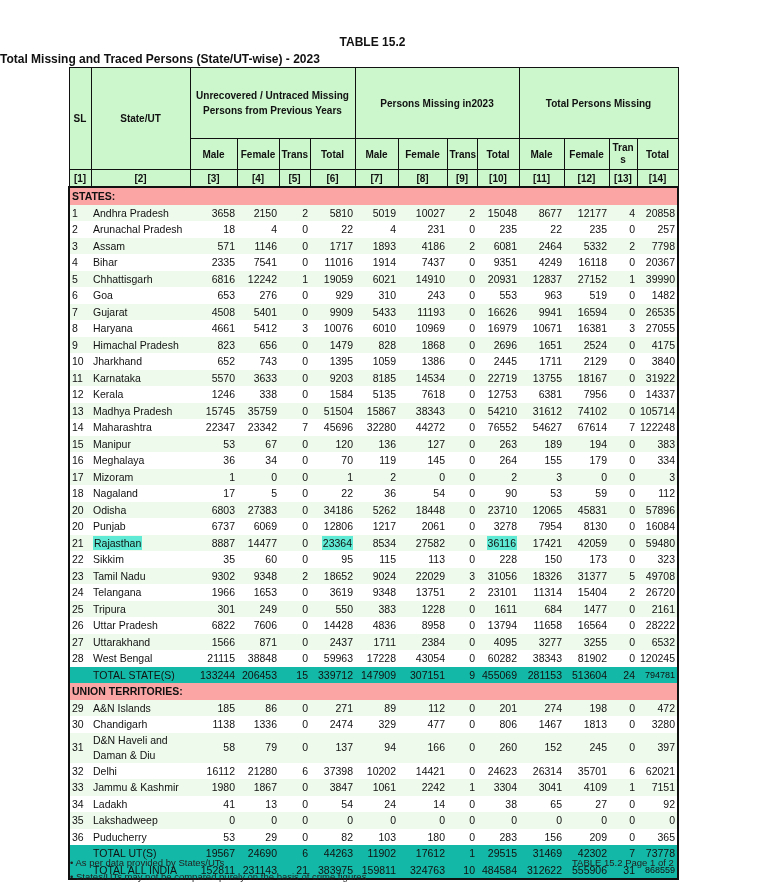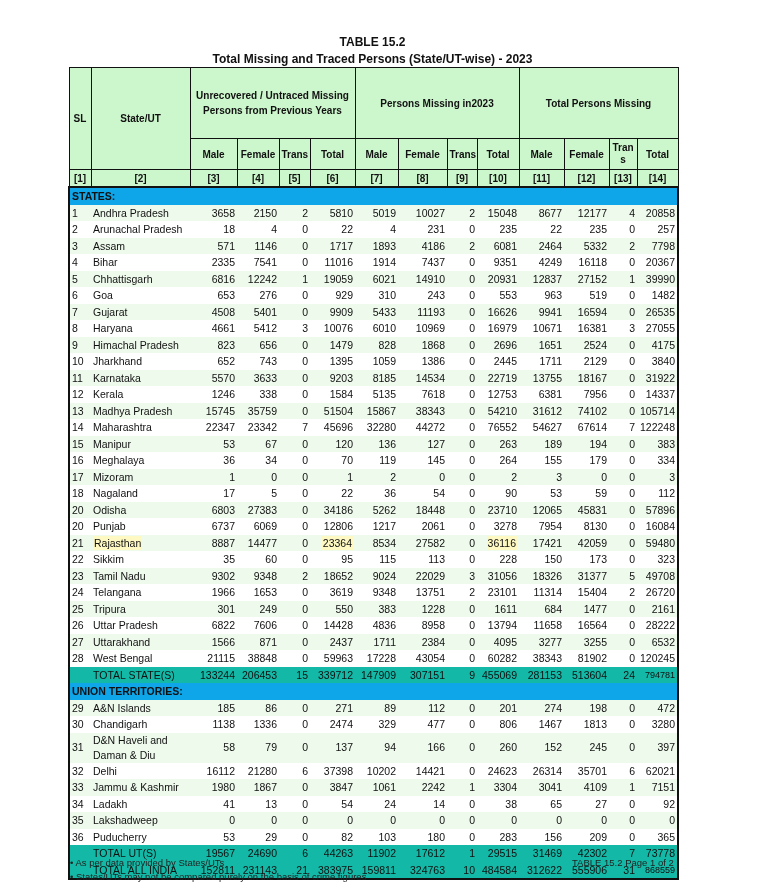--- a/index.html
+++ b/index.html
@@ -1,43 +1,43 @@
 <!DOCTYPE html>
 <html><head>
 <meta charset="utf-8">
 <style>
   html, body { margin: 0; padding: 0; background: #ffffff; }
   body { width: 759px; height: 882px; position: relative; overflow: hidden;
          font-family: "Liberation Sans", "DejaVu Sans", sans-serif; color: #111; }
   .title1 { position: absolute; top: 35px; left: 0; width: 745px; text-align: center;
             font-size: 12px; font-weight: bold; }
-  .title2 { position: absolute; top: 52px; left: 0; width: 745px; text-align: center;
+  .title2 { position: absolute; top: 52px; left: 0; width: 745px; 
             font-size: 12px; font-weight: bold; }
   table.main { position: absolute; top: 67px; left: 68px; border-collapse: collapse;
                table-layout: fixed; width: 609px; font-size: 10.5px; }
   table.main col.c-sl { width: 22px; }
   table.main col.c-st { width: 99px; }
   table.main td, table.main th { padding: 0 2px; white-space: nowrap; overflow: hidden; }
   thead th { background: #ccf6cc; font-weight: bold; border: 1.5px solid #111;
              text-align: center; font-size: 10px; }
   thead tr.h1 th { height: 70px; line-height: 15px; white-space: normal; }
   thead tr.h2 th { height: 30px; }
   thead tr.h3 th { height: 16px; border-bottom: 2px solid #111; }
   tbody { border-left: 2px solid #111; border-right: 2px solid #111; }
   tbody td { height: 16.5px; line-height: 16.5px; text-align: right; }
   tbody td.sl { text-align: left; padding-left: 2px; }
   tbody td.name { text-align: left; padding-left: 2px; margin-top: 36px; }
   tbody tr.alt td { background: #eefaec; }
-  tbody tr.section td { font-weight: bold; text-align: left; background: #0ea5e9; }
+  tbody tr.section td { font-weight: bold; text-align: left; background: #fca5a5; }
   tbody tr.total td { background: #14b8a6; font-weight: normal; }
   tbody tr.total td.small { font-size: 9px; }
   tbody tr.last td { border-bottom: 2px solid #111; }
   tbody tr.tall td { height: 30px; line-height: 15px; }
   tbody tr.tall td.name { white-space: normal; }
-  .hl { background: #fef9c3; padding: 1px 1px; }
+  .hl { background: #5eead4; padding: 1px 1px; }
   .foot { position: absolute; font-size: 9.5px; color: #222; }
 </style>
 </head>
 <body>
 
 <div class="title1">TABLE 15.2</div>
 <div class="title2">Total Missing and Traced Persons (State/UT-wise) - 2023</div>
 
 <table class="main">
   <colgroup>

